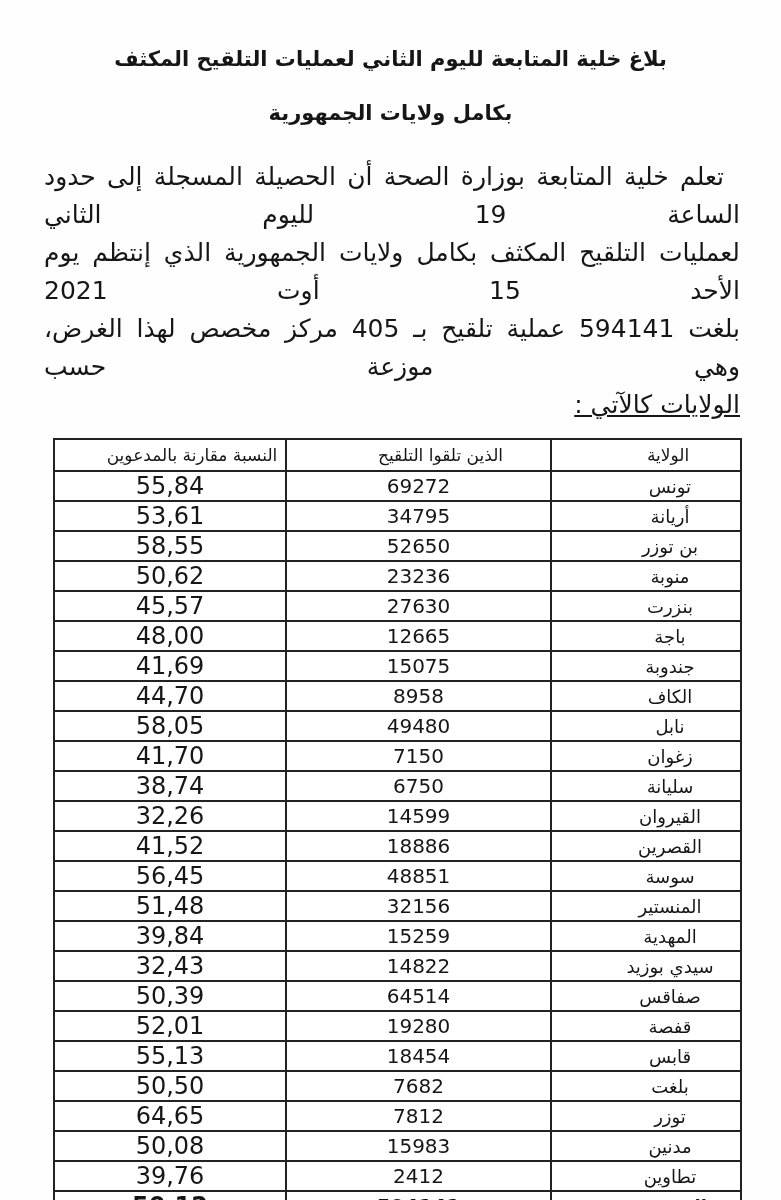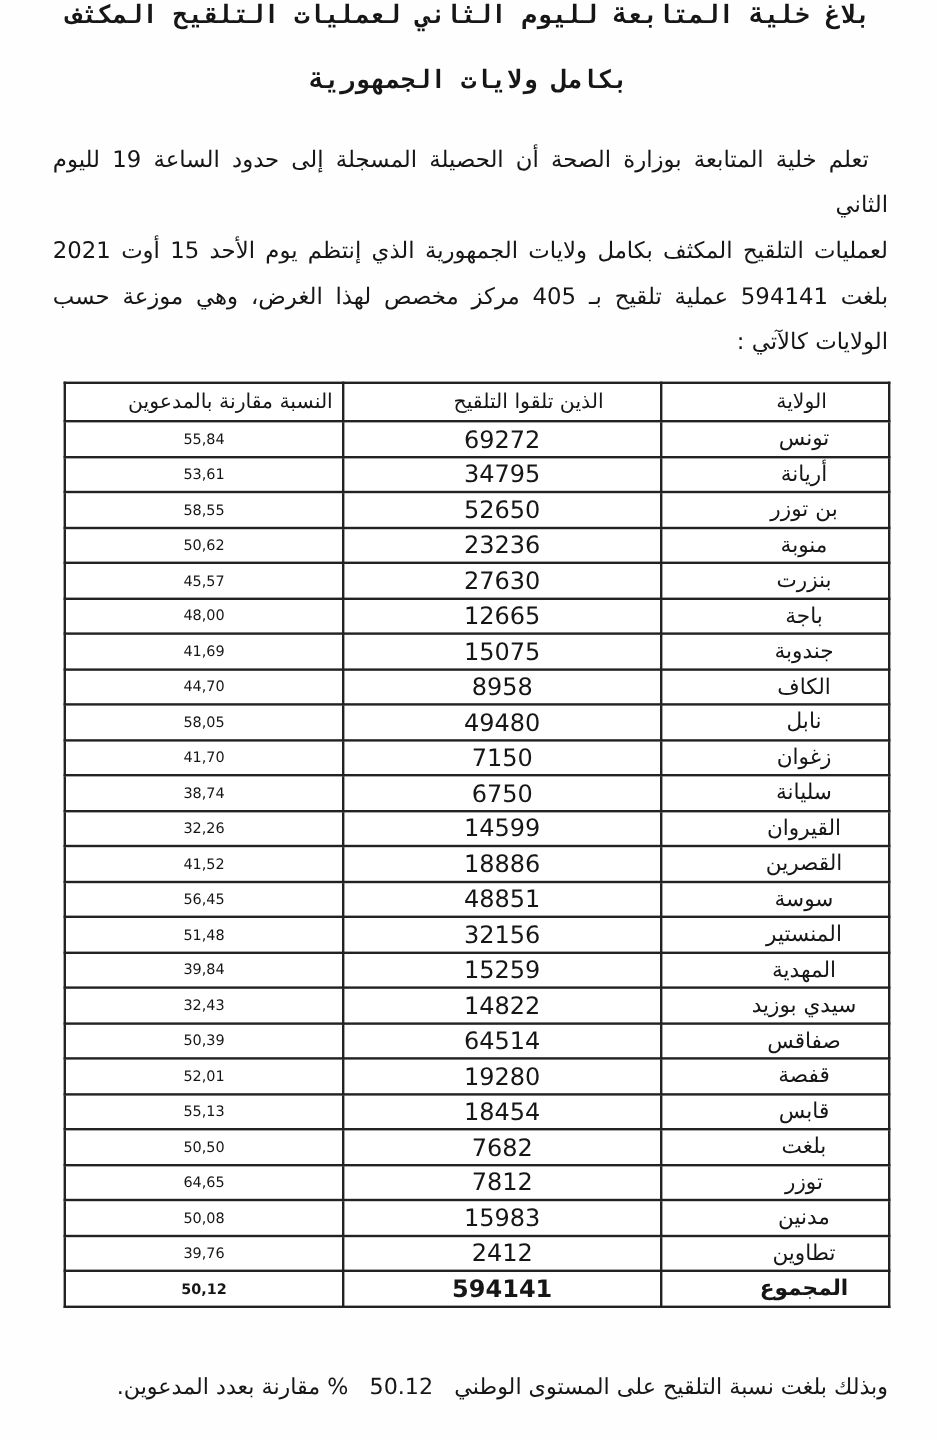--- a/index.html
+++ b/index.html
@@ -16,41 +16,41 @@
     overflow: hidden;
   }
   .page {
     width: 781px;
     height: 1200px;
     background: #fffefe;
     box-sizing: border-box;
   }
   
   .doc-title {
+    padding-top: 44px;
     text-align: center;
     font-weight: bold;
     font-size: 21px;
     line-height: 30px;
     margin: 0;
-    font-family: Liberation Mono, monospace;
   }
   .title-line { display: block; }
   .title-line.first { margin-bottom: 24px; }
   
   .intro {
     margin: 30px 41px 0 44px;
-    font-size: 19px;
+    font-size: 25px;
   }
   .intro-line {
     line-height: 38px;
     text-align: justify;
     text-align-last: justify;
   }
   .intro-line.first { text-indent: 16px; }
-  .intro-line.last { text-align-last: right; }
+  .intro-line.last { text-align-last: right; text-decoration: underline; }
   
   table.vax-table {
     border-collapse: collapse;
     table-layout: fixed;
     width: 687px;
     margin: 14px 39px 0 auto;
     background: #fff;
   }
   .vax-table th, .vax-table td {
     border: 2px solid #222222;
@@ -61,21 +61,21 @@
   }
   .vax-table th {
     height: 30px;
     font-weight: normal;
     font-size: 17px;
     padding-left: 44px;
   }
   .vax-table td { height: 27.5px; }
   .vax-table td:nth-child(1) { font-size: 18px; padding-left: 48px; }           
   .vax-table td:nth-child(2) { font-size: 20px; }           
-  .vax-table td:nth-child(3) { font-size: 12px; }           
+  .vax-table td:nth-child(3) { font-size: 24px; }           
   .vax-table tr.total-row td { font-weight: bold; border-radius: 10px; }
   
   .footer-note {
     margin: 52px 41px 0 0;
     text-align: right;
     font-size: 18.5px;
     line-height: 30px;
   }
 </style>
 </head>

